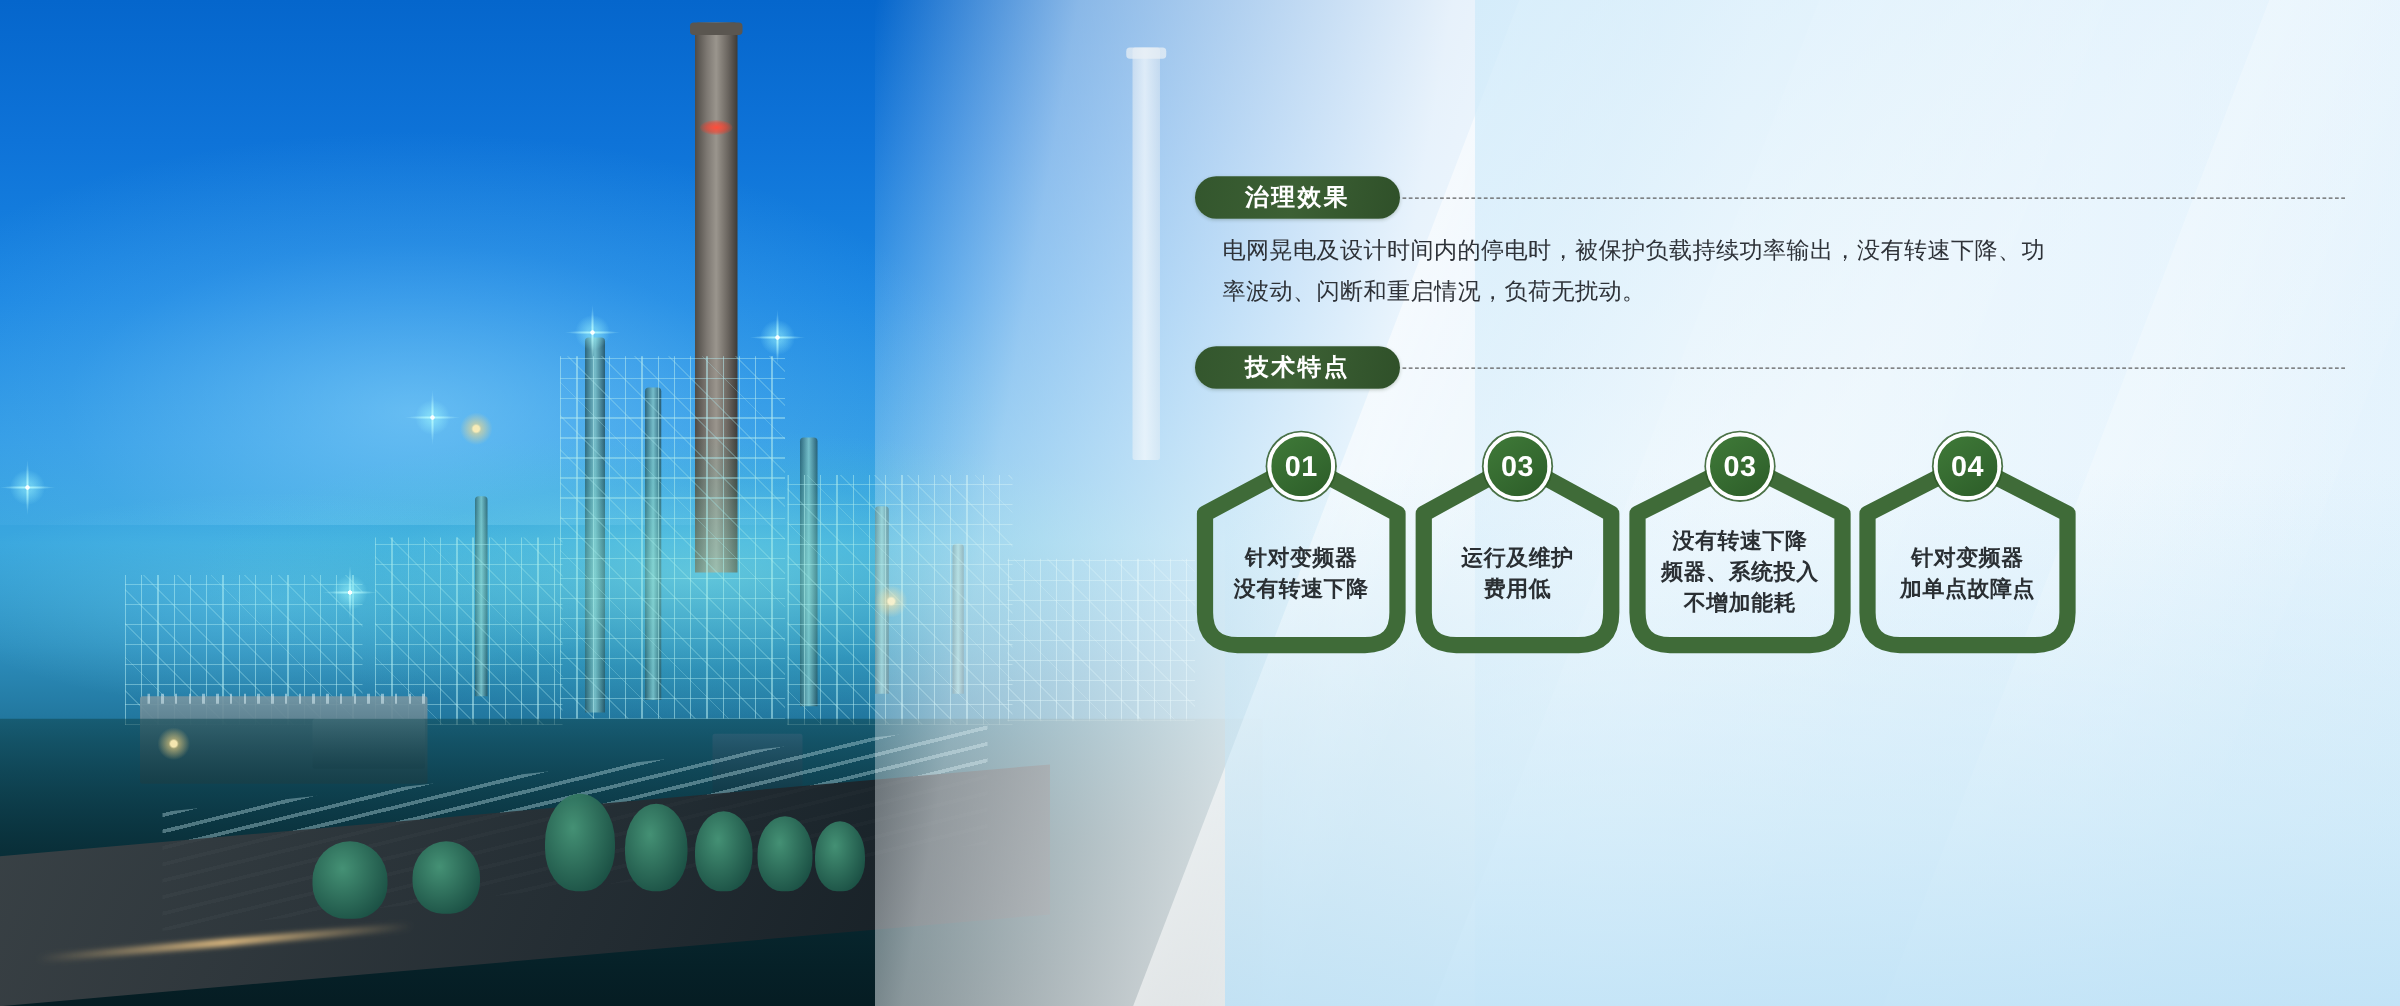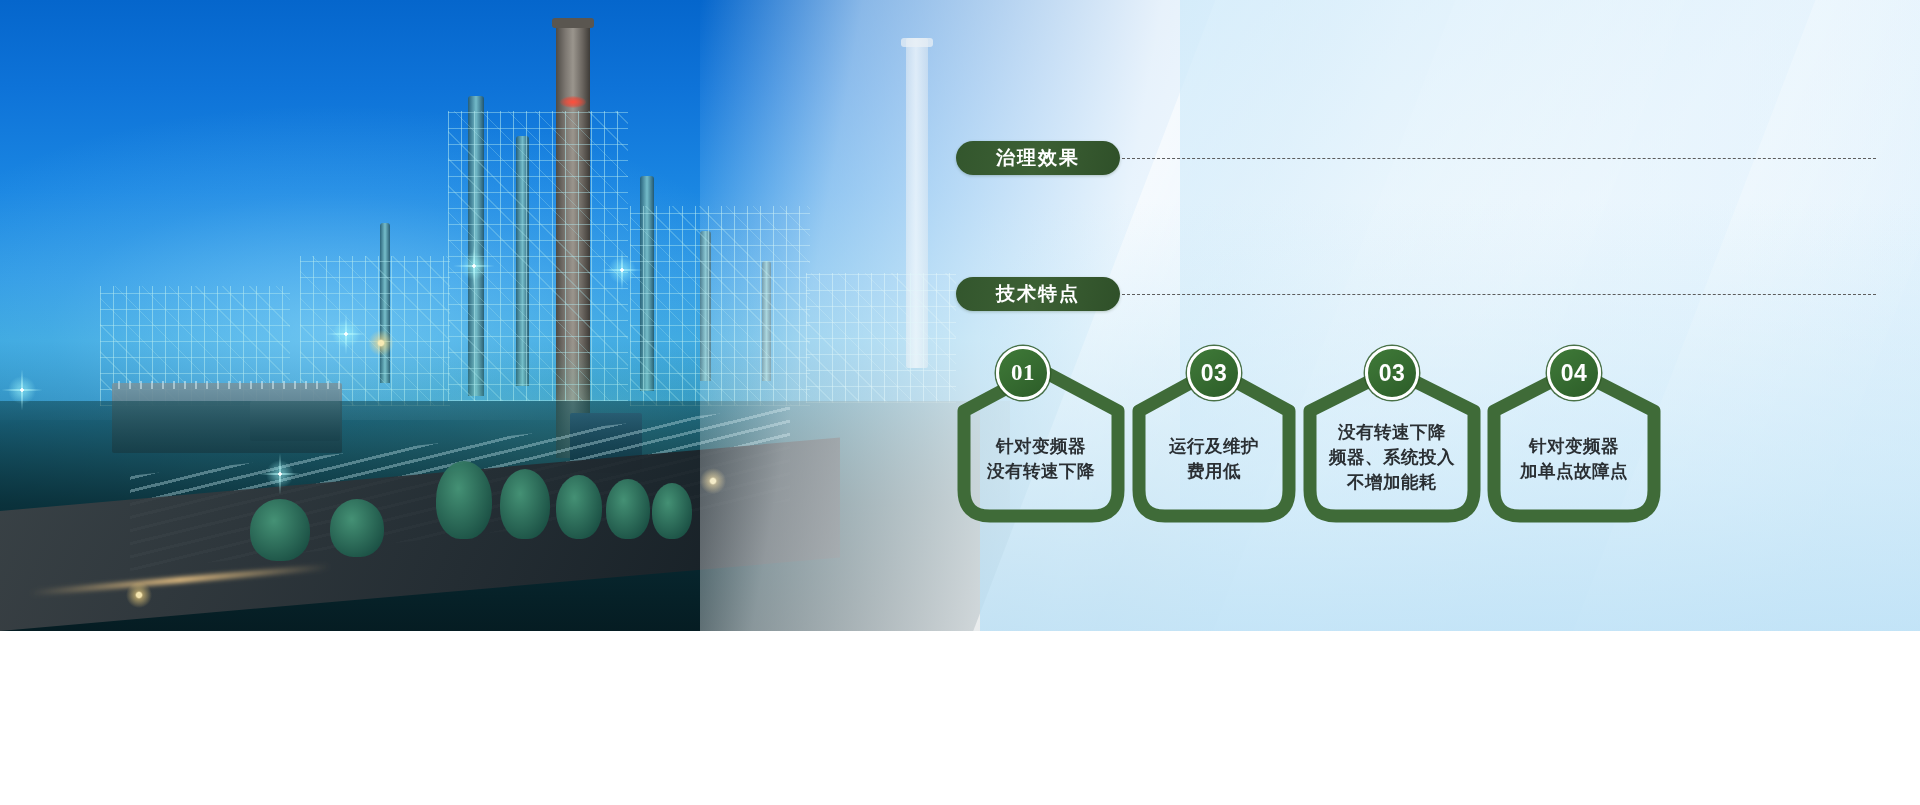--- a/index.html
+++ b/index.html
@@ -4,21 +4,21 @@
 <style>
   * { box-sizing: border-box; margin: 0; padding: 0; }
   html, body {
     width: 1920px; height: 805px;
     overflow: hidden;
     font-family: "Liberation Sans", "DejaVu Sans", sans-serif;
   }
 
   .banner {
     position: relative;
-    width: 1920px; height: 631px;
+    width: 1920px; height: 805px;
     overflow: hidden;
     background: #0a6fd4;
   }
 
   
   .photo {
     position: absolute; inset: 0;
     background:
       linear-gradient(180deg,
         #0566cc 0%,
@@ -277,33 +277,34 @@
     <div class="diag" style="left:1660px;width:200px;background:linear-gradient(90deg,rgba(255,255,255,.50),rgba(255,255,255,.06));"></div>
     <div class="blue-wash"></div>
     <div class="bottom-blue"></div>
   </div>
 
   <div class="section" style="left:956px; top:141px; width:920px;">
     <div class="pill">治理效果</div>
     <div class="dash"></div>
   </div>
 
+  <div class="para" style="left:978px; top:183px; width:676px;">电网晃电及设计时间内的停电时，被保护负载持续功率输出，没有转速下降、功率波动、闪断和重启情况，负荷无扰动。</div>
 
   <div class="section" style="left:956px; top:277px; width:920px;">
     <div class="pill">技术特点</div>
     <div class="dash"></div>
   </div>
 
   <div class="hex-row" style="left:946px; top:338px; width:660px; height:180px;">
 
     <div class="hex-item" style="left:0px; top:20px; width:190px; height:170px;">
       <svg class="hex-svg" width="190" height="170" viewBox="0 0 190 170">
         <path d="M95 12 L172 53 L172 132 Q172 158 146 158 L44 158 Q18 158 18 132 L18 53 Z" fill="none" stroke="#3f6b38" stroke-width="13" stroke-linejoin="round"></path>
       </svg>
-      <div class="hex-num" style="left:50px; top:-12px;font-family:Liberation Serif, serif;">01</div>
+      <div class="hex-num" style="left:68px; top:-12px;">01</div>
       <div class="hex-label" style="top:76px;">
         <div>针对变频器</div>
         <div>没有转速下降</div>
       </div>
     </div>
 
     <div class="hex-item" style="left:178px; top:20px; width:180px; height:170px;">
       <svg class="hex-svg" width="180" height="170" viewBox="0 0 180 170">
         <path d="M90 12 L165 53 L165 132 Q165 158 139 158 L41 158 Q15 158 15 132 L15 53 Z" fill="none" stroke="#3f6b38" stroke-width="13" stroke-linejoin="round"></path>
       </svg>

